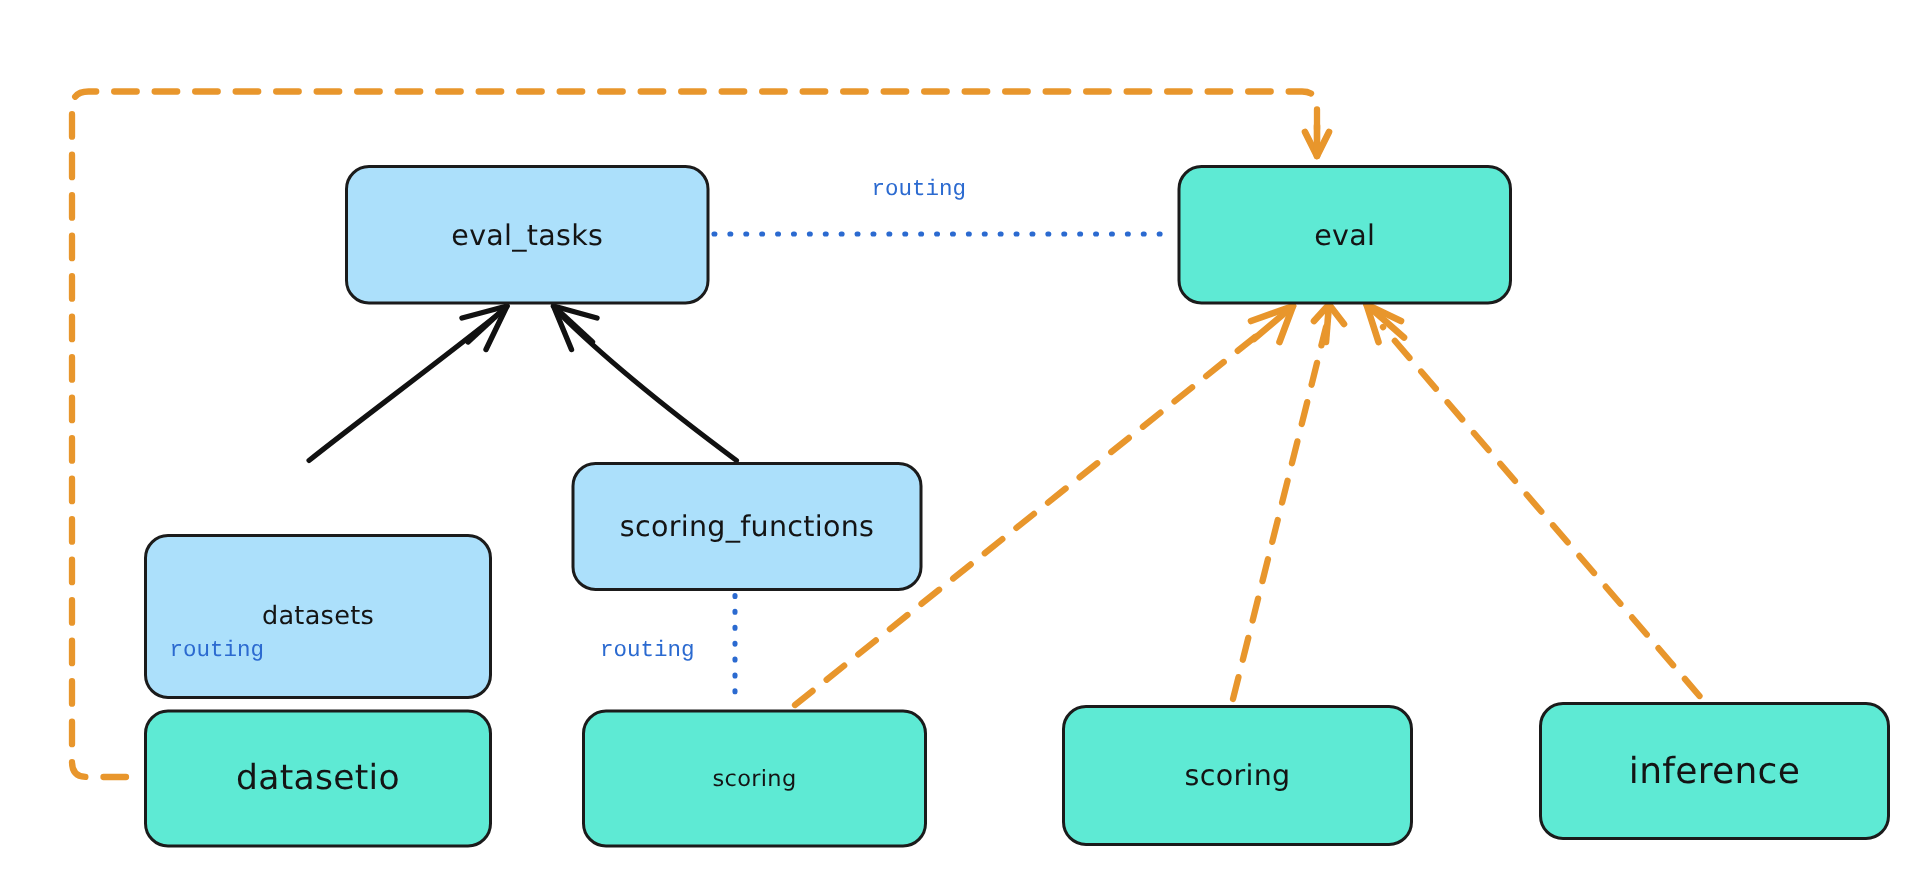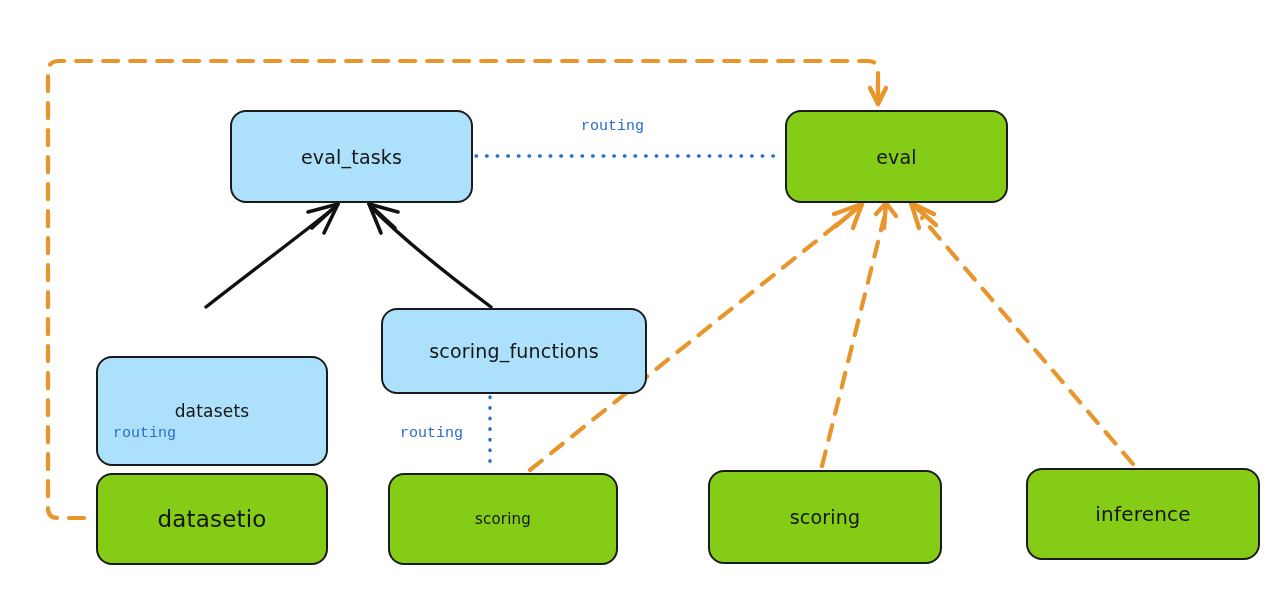--- a/index.html
+++ b/index.html
@@ -15,21 +15,21 @@
     box-sizing:border-box;
     border:2.6px solid #1b1b1b;
     border-radius:16px;
     color:#141414;
     font-family:"DejaVu Sans", sans-serif;
     letter-spacing:.2px;
     user-select:none;
   }
   .node .label{pointer-events:none;white-space:nowrap;}
   .node.api{background:#ace0fb;}
-  .node.provider{background:#84cc16;}
+  .node.provider{background:#5eead4;}
   .edge-label{
     position:absolute;
     color:#2b6ad0;
     font-family:Liberation Mono, monospace;
     font-size:15px;
     white-space:nowrap;
     user-select:none;
   }
   svg.links{position:absolute;left:0;top:0;width:1280px;height:596px;overflow:visible;}
 </style>
@@ -81,33 +81,33 @@
   <div id="nodes-layer">
       <div class="node api" style="left: 230px; top: 110px; width: 243px; height: 93px; font-size: 19px;">
         <span class="label">eval_tasks</span>
       </div>
       <div class="node provider" style="left: 785px; top: 110px; width: 223px; height: 93px; font-size: 19px;">
         <span class="label">eval</span>
       </div>
       <div class="node api" style="left: 96px; top: 308px; width: 232px; height: 110px; font-size: 17px; margin-top: 48px;">
         <span class="label">datasets</span>
       </div>
-      <div class="node api" style="left: 381px; top: 308px; width: 266px; height: 86px; font-size: 19px;">
+      <div class="node api" style="left: 381px; top: 308px; width: 234px; height: 86px; font-size: 19px;">
         <span class="label">scoring_functions</span>
       </div>
       <div class="node provider" style="left: 96px; top: 473px; width: 232px; height: 92px; font-size: 23px;">
         <span class="label">datasetio</span>
       </div>
       <div class="node provider" style="left: 388px; top: 473px; width: 230px; height: 92px; font-size: 15px;">
         <span class="label">scoring</span>
       </div>
       <div class="node provider" style="left: 708px; top: 470px; width: 234px; height: 94px; font-size: 19px;">
         <span class="label">scoring</span>
       </div>
-      <div class="node provider" style="left: 1026px; top: 468px; width: 234px; height: 92px; font-size: 20px;">
+      <div class="node provider" style="left: 1026px; top: 468px; width: 234px; height: 92px; font-size: 24px;">
         <span class="label">inference</span>
       </div>
     </div>
 
   <div id="labels-layer">
       <div class="edge-label" style="left: 581px; top: 118px;">routing</div>
       <div class="edge-label" style="left: 113px; top: 425px;">routing</div>
       <div class="edge-label" style="left: 400px; top: 425px;">routing</div>
     </div>
 

